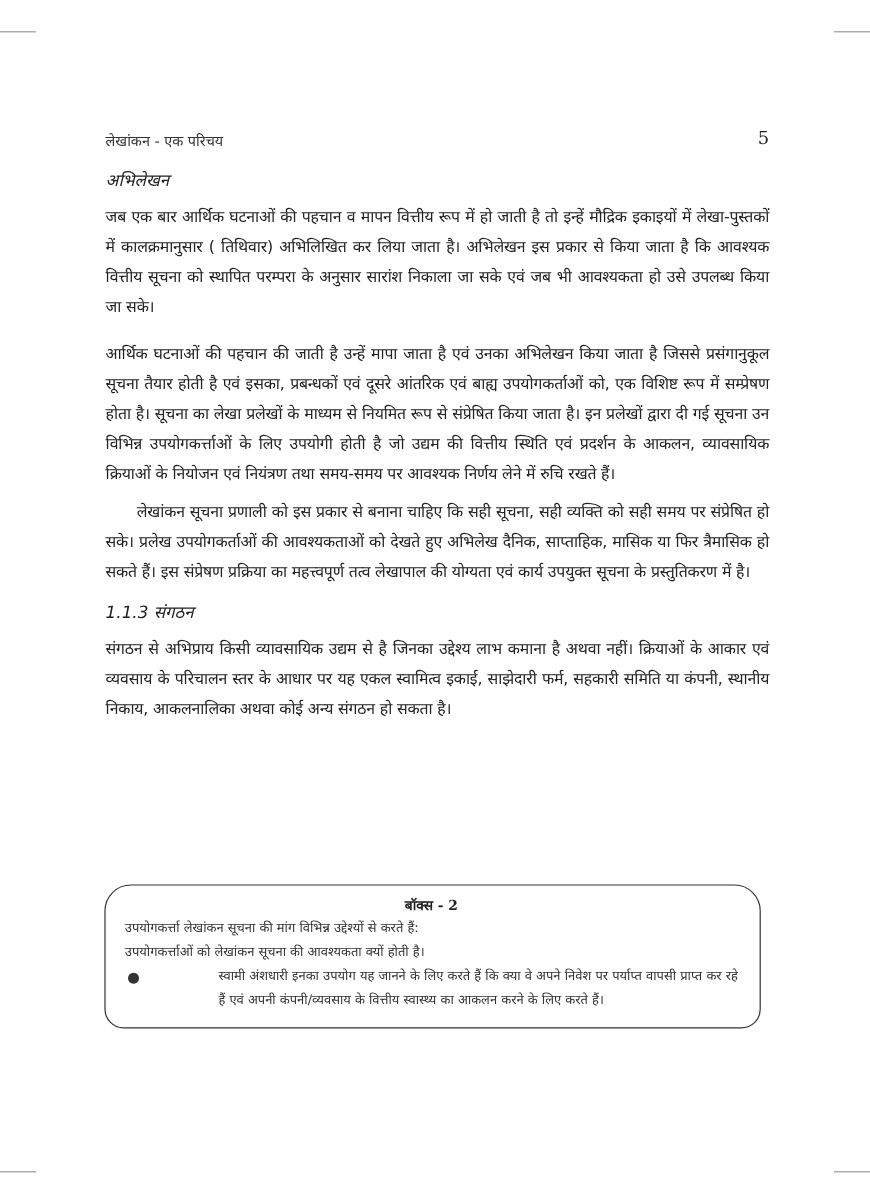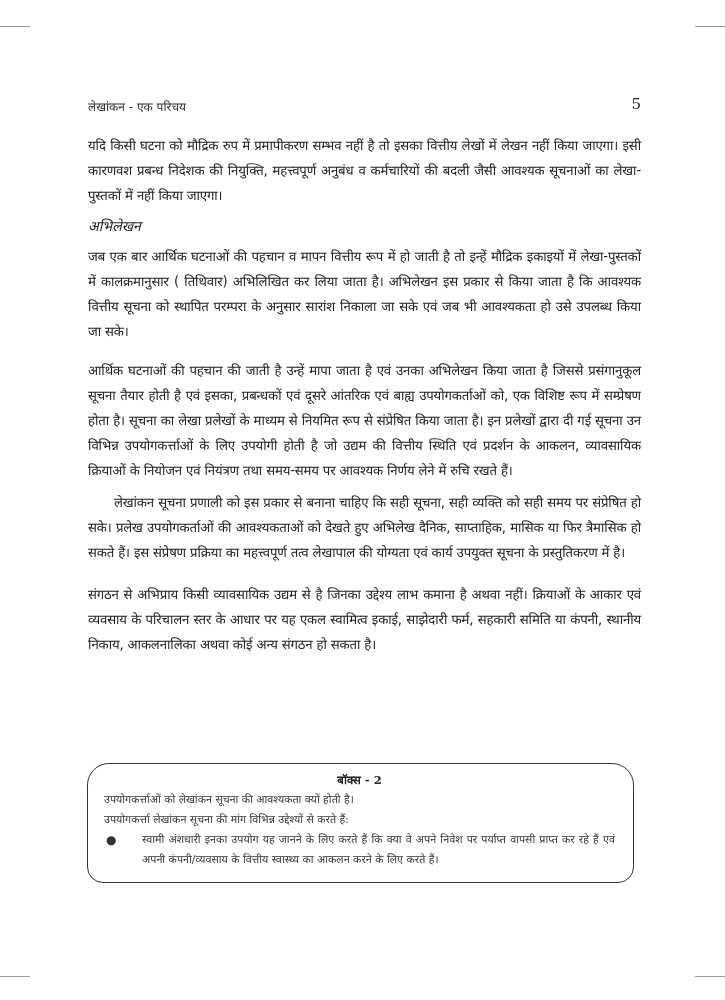--- a/index.html
+++ b/index.html
@@ -8,21 +8,21 @@
     font-family: "DejaVu Sans", "Liberation Sans", sans-serif;
     color: #222222;
   }
   .crop { position: absolute; height: 1px; background: #9a9a9a; width: 30px; }
   .crop.tl { left: 0; top: 26px; }
   .crop.tr { right: 0; top: 26px; }
   .crop.bl { left: 0; top: 976px; }
   .crop.br { right: 0; top: 976px; }
 
   .running-head {
-    position: absolute; left: 88px; top: 98px; width: 553px;
+    position: absolute; left: 88px; top: 109px; width: 553px;
     font-size: 12px; color: #333;
   }
   .running-head .page-no {
     position: absolute; right: 0; top: -3px; font-family: "DejaVu Serif", serif;
     font-size: 15px; color: #222;
   }
 
   .content {
     position: absolute; left: 88px; top: 133px; width: 553px;
   }
@@ -32,65 +32,65 @@
   }
   .para.indent { text-indent: 26px; }
   .heading {
     margin: 0; font-weight: normal; font-style: italic; font-size: 14px;
     line-height: 22px; color: #222;
   }
   .gap-s { height: 7px; }
   .gap-m { height: 10px; }
 
   .box {
-    position: absolute; left: 87px; top: 763px; width: 547px; height: 120px;
+    position: absolute; left: 87px; top: 737px; width: 547px; height: 120px;
     border: 1.6px solid #333;
     border-radius: 22px 22px 16px 16px;
     box-sizing: border-box;
     padding: 6px 18px 0 16px;
   }
   .box-title {
     text-align: center; font-weight: bold; font-size: 11.5px; line-height: 20px;
     font-family: "DejaVu Serif", serif;
   }
   .box-line { font-size: 10.8px; line-height: 20px; color: #333; }
   .bullet-row { display: flex; font-size: 10.8px; line-height: 20px; color: #333; }
   .bullet { width: 36px; flex: none; font-size: 12px; padding-left: 2px; }
-  .bullet-text { flex: 1; text-align: justify; text-align-last: left; }
+  .bullet-text { flex: 1; text-align: justify; text-align-last: left; margin-left: 40px; }
 </style>
 </head>
 <body>
 
 <div class="crop tl"></div>
 <div class="crop tr"></div>
 <div class="crop bl"></div>
 <div class="crop br"></div>
 
 <div class="running-head">
   <span>लेखांकन - एक परिचय</span>
   <span class="page-no">5</span>
 </div>
 
 <div class="content">
-  <p class="para">यदि किसी घटना को मौद्रिक रुप में प्रमापीकरण सम्भव नहीं है तो इसका वित्तीय लेखों में लेखन नहीं किया जाएगा। इसी कारणवश प्रबन्ध निदेशक की नियुक्ति, महत्त्वपूर्ण अनुबंध व कर्मचारियों की बदली जैसी आवश्यक सूचनाओं का लेखा-पुस्तकों में नहीं किया जाएगा।</p>
   <div class="gap-s"></div>
   <h3 class="heading">अभिलेखन</h3>
   <div class="gap-s"></div>
   <p class="para">जब एक बार आर्थिक घटनाओं की पहचान व मापन वित्तीय रूप में हो जाती है तो इन्हें मौद्रिक इकाइयों में लेखा-पुस्तकों में कालक्रमानुसार ( तिथिवार) अभिलिखित कर लिया जाता है। अभिलेखन इस प्रकार से किया जाता है कि आवश्यक वित्तीय सूचना को स्थापित परम्परा के अनुसार सारांश निकाला जा सके एवं जब भी आवश्यकता हो उसे उपलब्ध किया जा सके।</p>
   <div class="gap-s"></div>
   <div class="gap-s"></div>
   <p class="para">आर्थिक घटनाओं की पहचान की जाती है उन्हें मापा जाता है एवं उनका अभिलेखन किया जाता है जिससे  प्रसंगानुकूल सूचना तैयार होती है एवं इसका, प्रबन्धकों एवं दूसरे आंतरिक एवं बाह्य उपयोगकर्ताओं को, एक विशिष्ट रूप में सम्प्रेषण होता है। सूचना का लेखा प्रलेखों के माध्यम से नियमित रूप से संप्रेषित किया जाता है। इन प्रलेखों द्वारा दी गई सूचना उन विभिन्न उपयोगकर्त्ताओं के लिए उपयोगी होती है जो उद्यम की वित्तीय स्थिति एवं प्रदर्शन के आकलन, व्यावसायिक क्रियाओं के नियोजन एवं नियंत्रण तथा समय-समय पर आवश्यक निर्णय लेने में रुचि रखते हैं।</p>
   <div class="gap-s"></div>
   <p class="para indent">लेखांकन सूचना प्रणाली को इस प्रकार से बनाना चाहिए कि सही सूचना, सही व्यक्ति को सही समय पर संप्रेषित हो सके। प्रलेख उपयोगकर्ताओं की आवश्यकताओं को देखते हुए अभिलेख दैनिक, साप्ताहिक, मासिक या फिर त्रैमासिक हो सकते हैं। इस संप्रेषण प्रक्रिया का महत्त्वपूर्ण तत्व लेखापाल की योग्यता एवं कार्य उपयुक्त सूचना के प्रस्तुतिकरण में है।</p>
   <div class="gap-m"></div>
+  <h3 class="heading">1.1.3 संगठन</h3>
   <div class="gap-s"></div>
   <p class="para">संगठन से अभिप्राय किसी व्यावसायिक उद्यम से है जिनका उद्देश्य लाभ कमाना है अथवा नहीं। क्रियाओं के आकार एवं व्यवसाय के परिचालन स्तर के आधार पर यह एकल स्वामित्व इकाई, साझेदारी फर्म, सहकारी समिति या कंपनी, स्थानीय निकाय, आकलनालिका अथवा कोई अन्य संगठन हो सकता है।</p>
 </div>
 
 <div class="box">
   <div class="box-title">बॉक्स - 2</div>
+  <div class="box-line">उपयोगकर्त्ता लेखांकन सूचना की मांग विभिन्न उद्देश्यों से करते हैं:</div>
   <div class="box-line">उपयोगकर्त्ताओं को लेखांकन सूचना की आवश्यकता क्यों होती है।</div>
-  <div class="box-line">उपयोगकर्त्ता लेखांकन सूचना की मांग विभिन्न उद्देश्यों से करते हैं:</div>
   <div class="bullet-row">
     <span class="bullet">●</span>
     <span class="bullet-text">स्वामी अंशधारी इनका उपयोग यह जानने के लिए करते हैं कि क्या वे अपने निवेश पर पर्याप्त वापसी प्राप्त कर रहे हैं एवं अपनी कंपनी/व्यवसाय के वित्तीय स्वास्थ्य का आकलन करने के लिए करते हैं।</span>
   </div>
 </div>
 
 </body></html>

